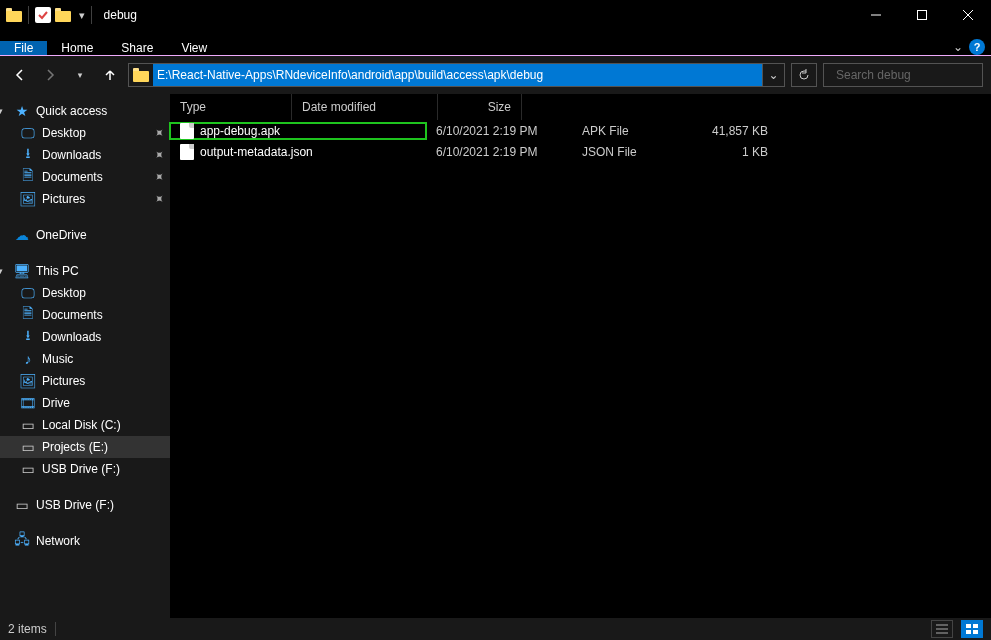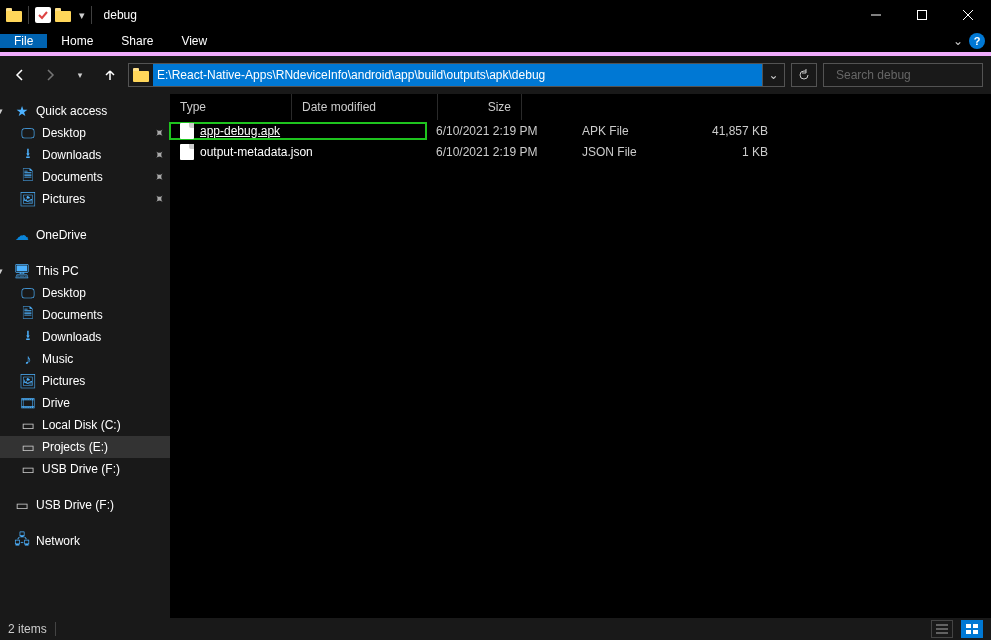--- a/index.html
+++ b/index.html
@@ -14,21 +14,21 @@
   .folder-glyph .body { position:absolute; top:3px; left:0; width:16px; height:11px; background:#ffd65a; border-radius:1px;}
   .titlebar .sep { width:1px; height:18px; background:#404040; margin:0 4px;}
   .titlebar .qat { display:flex; gap:4px; align-items:center; }
   .qat-check { width:16px; height:16px; display:flex; align-items:center; justify-content:center; background:#fff; border-radius:2px;}
   .titlebar .title { margin-left: 8px; color:#fff; }
   .titlebar .chev { font-size:11px; color:#ccc; margin-left:6px; }
   .titlebar .spacer { flex: 1; }
   .titlebar .winbtn { width: 46px; height: 30px; display: flex; align-items: center; justify-content: center; color: #fff; }
 
   
-  .ribbon { height: 26px; display: flex; align-items: center; background: #000; border-bottom: 4px solid #f0abfc; }
+  .ribbon { height: 26px; display: flex; align-items: flex-end; background: #000; border-bottom: 1px solid #f0abfc; }
   .ribbon .tab { padding: 0 14px; display: flex; align-items: center; color: #fff; }
   .ribbon .tab.file { background: #0063b1; }
   .ribbon .right { margin-left:auto; display:flex; align-items:center; padding-right:6px; gap:6px; }
   .ribbon .help { width:16px;height:16px;border-radius:50%;background:#0078d4;color:#fff;display:flex;align-items:center;justify-content:center;font-size:11px;font-weight:bold;}
 
   
   .navrow { height: 38px; display: flex; align-items: center; gap: 6px; padding: 0 8px; background:#191919; }
   .navbtn { width:24px; height:24px; display:flex; align-items:center; justify-content:center; color:#ccc; }
   .addressbar { flex: 1; height: 24px; background:#191919; border:1px solid #535353; display:flex; align-items:center; }
   .addressbar .foldericon { margin:0 4px; }
@@ -58,21 +58,21 @@
   .col.date { width:146px; }
   .col.type { width:122px; }
   .col.size { width:84px; justify-content:flex-end; }
   .rows { flex:1; }
   .row { display:flex; height:21px; align-items:center; color:#fff; }
   .row .cell { padding:0 10px; }
   .row .cell.name { width:256px; display:flex; align-items:center; gap:6px; }
   .row .cell.date { width:146px; color:#ccc; }
   .row .cell.type { width:122px; color:#ccc; }
   .row .cell.size { width:84px; text-align:right; color:#ccc; }
-  .row.highlighted .cell.name { outline:2px solid #1ec41e; outline-offset:-1px;text-decoration:underline; }
+  .row.highlighted .cell.name { outline:2px solid #1ec41e; outline-offset:-1px; }
   .file-glyph { width:14px;height:16px;background:#fff;border-radius:1px;position:relative;}
   .file-glyph::after{content:"";position:absolute;top:0;right:0;width:5px;height:5px;background:#ccc;border-bottom-left-radius:2px;}
   .sort-ind { font-size:8px; color:#888; }
 
   
   .statusbar { height:22px; background:#191919; display:flex; align-items:center; padding:4px 8px; color:#ccc; gap:8px;}
   .statusbar .divider{ width:1px;height:14px;background:#444;}
   .statusbar .spacer{flex:1;}
   .viewbtn{width:22px;height:18px;border:1px solid #444;display:flex;align-items:center;justify-content:center;color:#aaa;}
   .viewbtn.active{background:#0078d4;border-color:#0078d4;color:#fff;}
@@ -153,21 +153,21 @@
           <path d="M7 3 L11 7 M7 3 L3 7 M7 3 L7 12" stroke="#fff" stroke-width="1.5" fill="none"></path>
         </svg>
     </div>
     <div class="addressbar">
       <div class="foldericon">
           <div class="folder-glyph">
             <div class="tab"></div>
             <div class="body"></div>
           </div>
         </div>
-      <div class="path">E:\React-Native-Apps\RNdeviceInfo\android\app\build\outputs\apk\debug</div>
+      <div class="path">E:\React-Native-Apps\RNdeviceInfo\android\app\build\access\apk\debug</div>
       <div class="drop">⌄</div>
     </div>
     <div class="refreshbtn">
       <svg width="12" height="12" viewBox="0 0 12 12">
           <path d="M10 6 A4 4 0 1 1 6 2 L8 2 M8 0 L8 4 L4 4" stroke="#ccc" fill="none" stroke-width="1"></path>
         </svg>
     </div>
     <div class="searchbox">
       <svg width="12" height="12" viewBox="0 0 12 12">
           <circle cx="5" cy="5" r="3.5" stroke="#666" fill="none"></circle>

